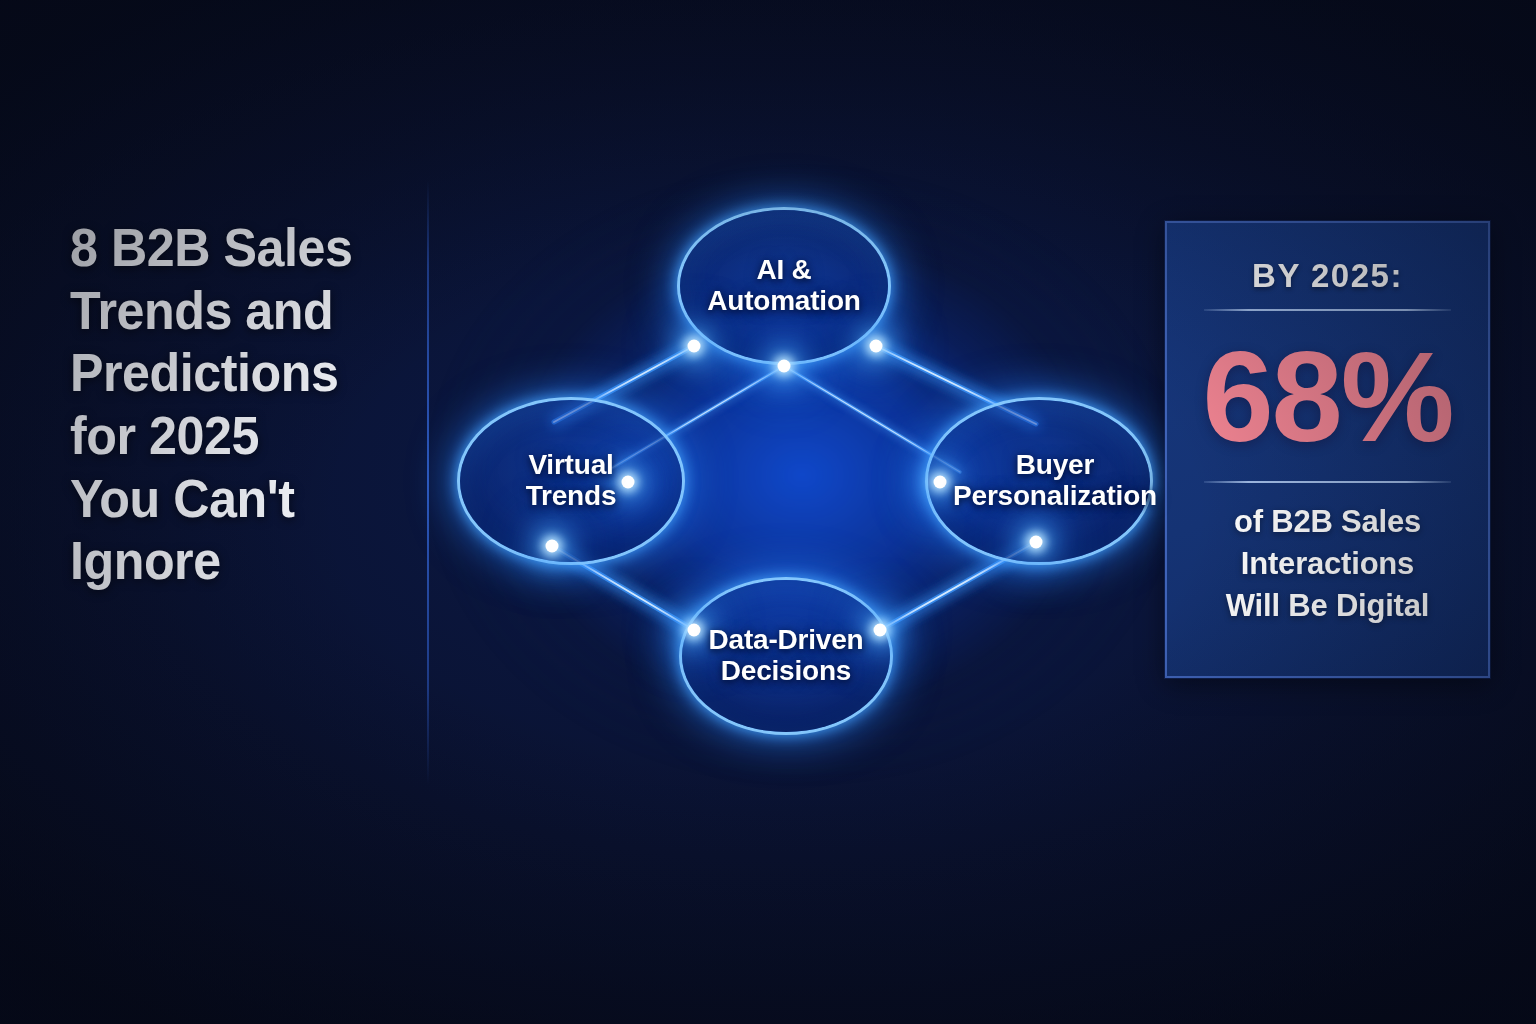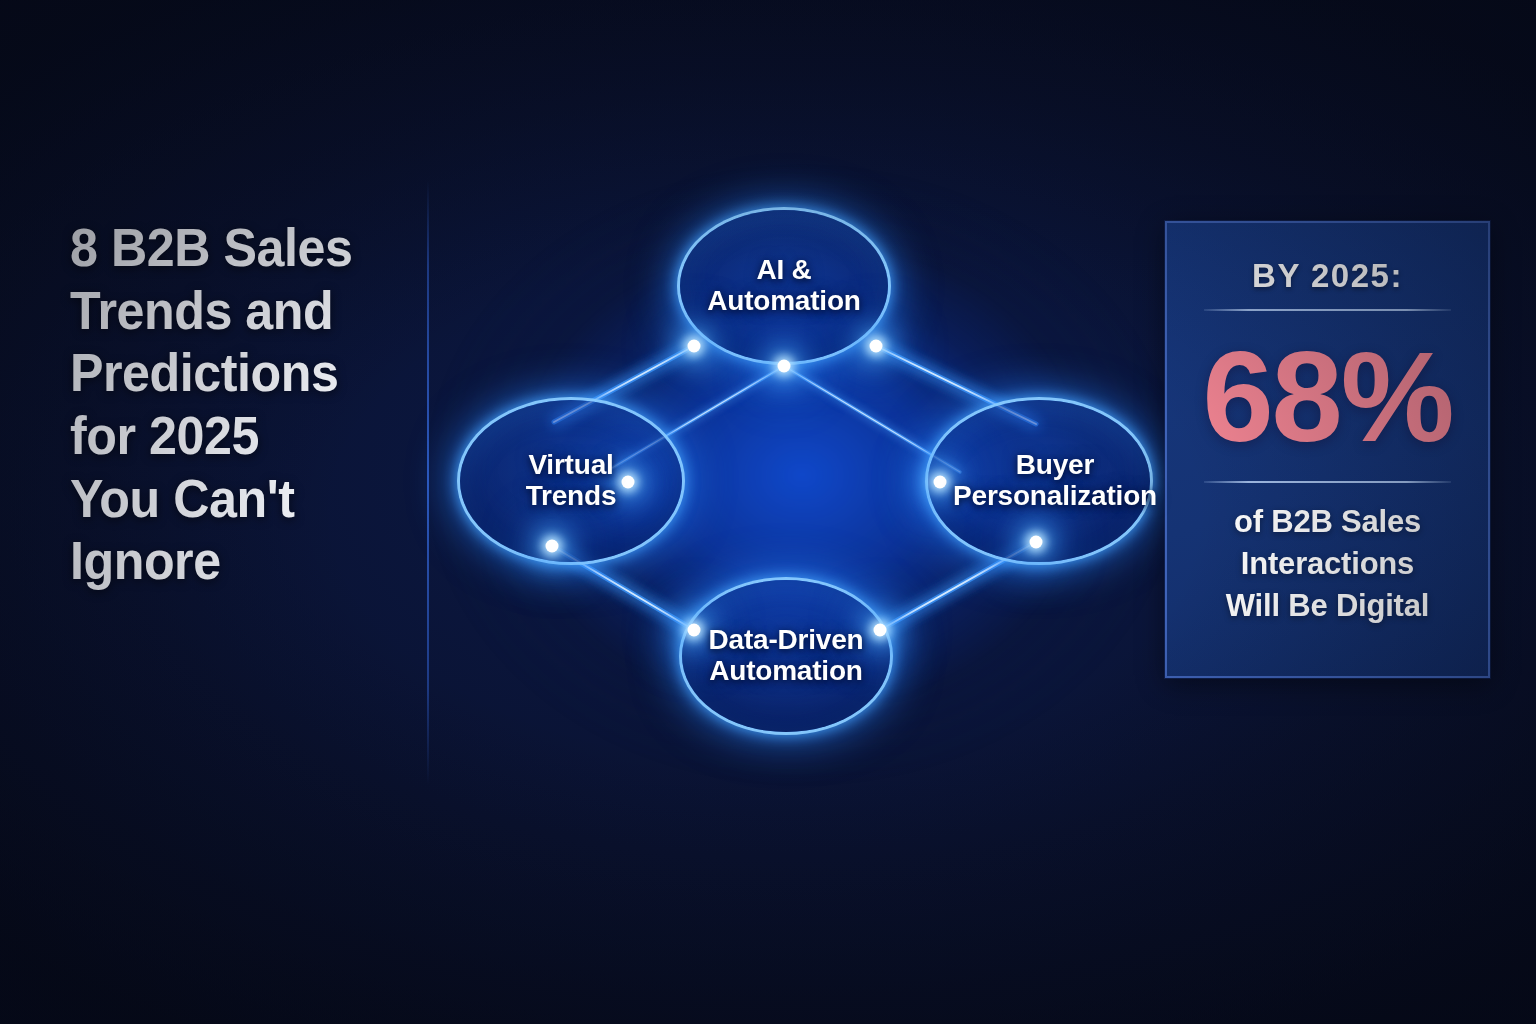--- a/index.html
+++ b/index.html
@@ -260,21 +260,21 @@
     <div class="node node-left">
       <span class="nlabel">Virtual
 Trends</span>
     </div>
     <div class="node node-right">
       <span class="nlabel">Buyer
 Personalization</span>
     </div>
     <div class="node node-bottom">
       <span class="nlabel">Data-Driven
-Automation</span>
+Decisions</span>
     </div>
 
     <div class="dot" style="left:262px; top:196px;"></div>
     <div class="dot" style="left:444px; top:196px;"></div>
     <div class="dot" style="left:352px; top:216px;"></div>
     <div class="dot" style="left:196px; top:332px;"></div>
     <div class="dot" style="left:508px; top:332px;"></div>
     <div class="dot" style="left:120px; top:396px;"></div>
     <div class="dot" style="left:604px; top:392px;"></div>
     <div class="dot" style="left:262px; top:480px;"></div>

